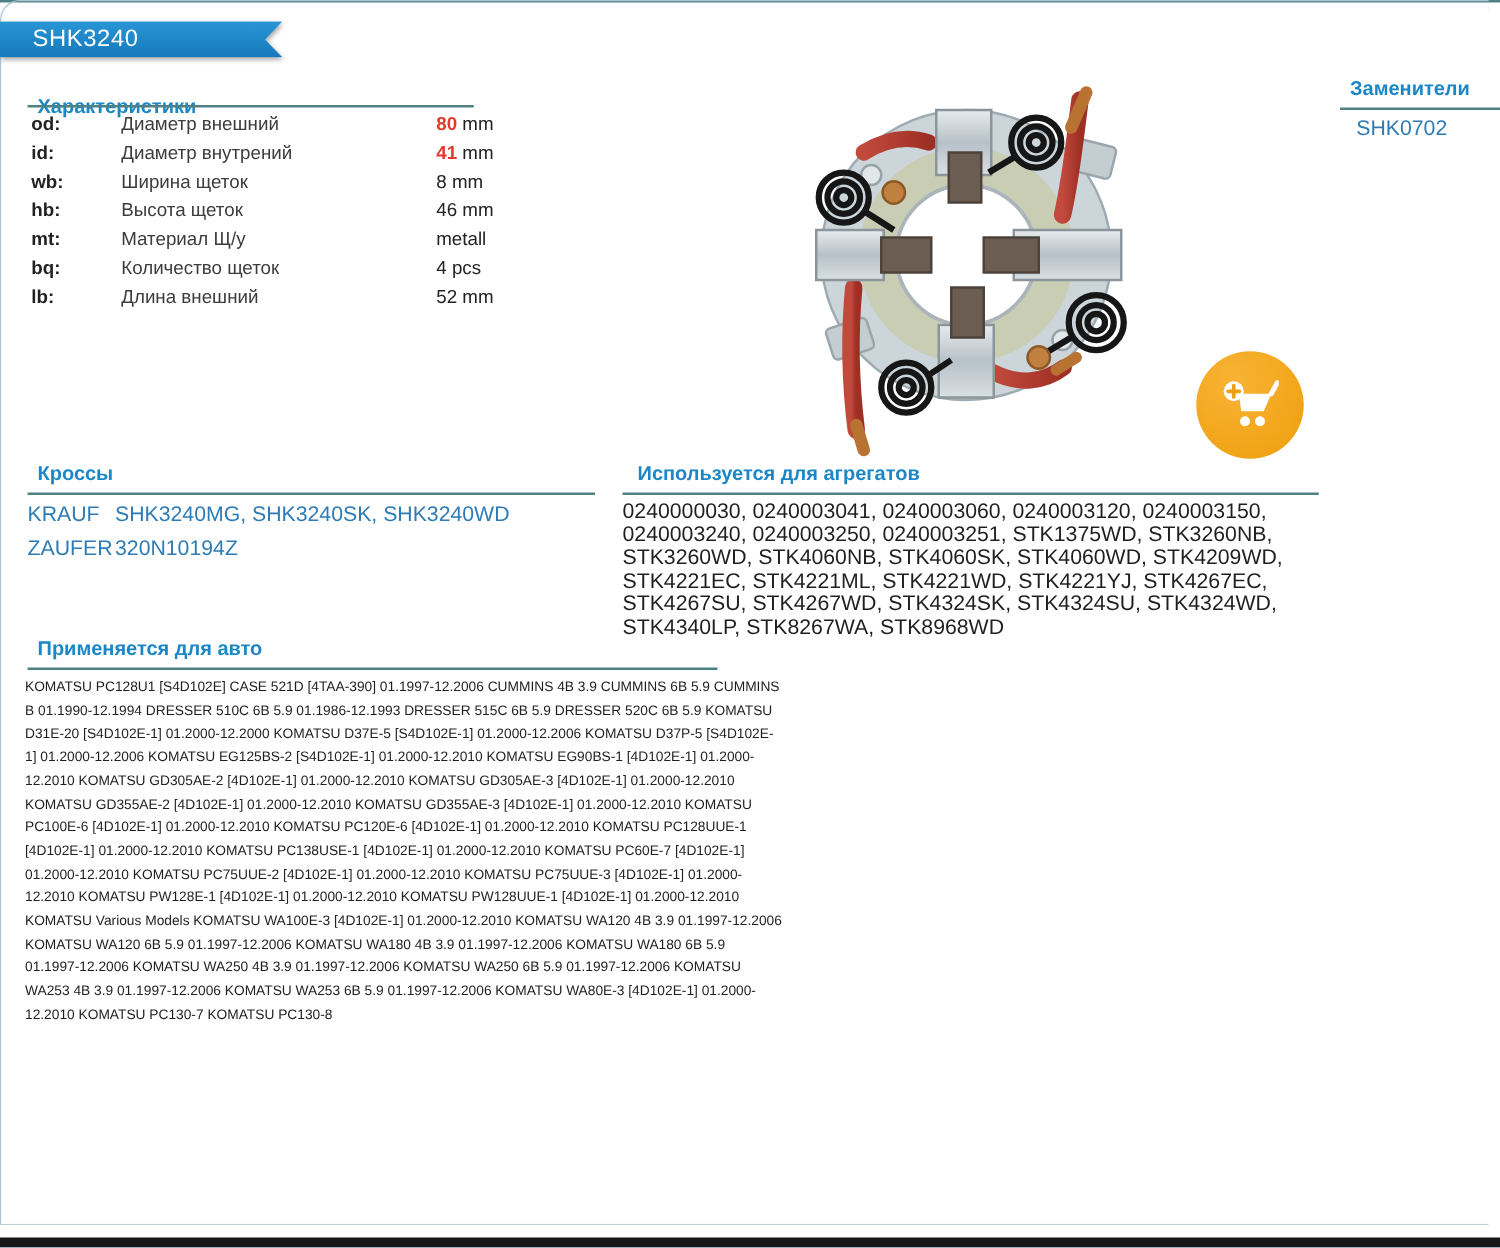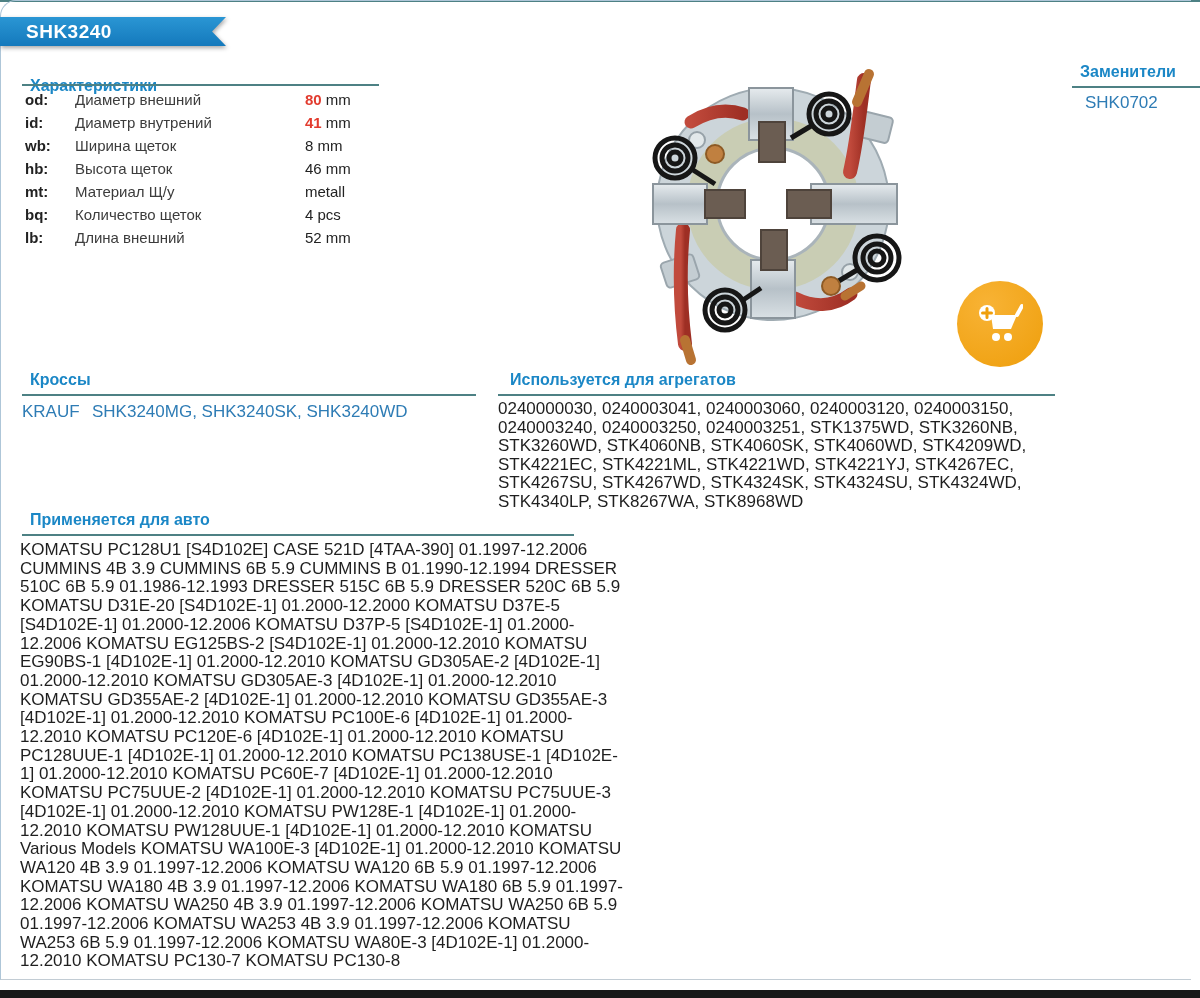--- a/index.html
+++ b/index.html
@@ -14,47 +14,47 @@
     border-left:1px solid #aec6d8;border-top:1px solid #aec6d8;border-bottom:1px solid #c2ccd4;
     border-top-left-radius:16px;background:transparent;pointer-events:none;
   }
   .bottombar{position:absolute;left:0;top:990px;width:1200px;height:8px;background:#181818;}
 
   .ribbon-wrap{position:absolute;left:0;top:17px;filter:drop-shadow(1px 2px 2px rgba(0,0,0,.35));z-index:5;}
   .ribbon{
     width:226px;height:29px;box-sizing:border-box;padding-left:26px;
     background:linear-gradient(#2a96d4,#1479bc);
     clip-path:polygon(0 0,100% 0,calc(100% - 14px) 50%,100% 100%,0 100%);
-    color:#ffffff;font-weight:bold;font-size:19px;line-height:29px;letter-spacing:.5px;
+    color:#ffffff;font-weight:normal;font-size:19px;line-height:29px;letter-spacing:.5px;
   }
 
   .sec-title{position:absolute;font-size:16px;font-weight:bold;color:#1b87c6;white-space:nowrap;}
   .rule{position:absolute;height:2px;background:#4d8184;}
 
   
   .spec{position:absolute;left:25px;top:88px;width:370px;font-size:15px;}
-  .spec-row{display:flex;height:23px;align-items:center;}
+  .spec-row{display:flex;height:23px;align-items:center;gap:22px;}
   .spec-code{width:50px;font-weight:bold;color:#222;}
   .spec-name{width:230px;color:#3c3c3c;}
   .spec-val{color:#222;white-space:nowrap;}
   .spec-val .num.red{color:#e23b2e;font-weight:bold;margin-top:34px;}
 
   
   .repl-link{position:absolute;left:1085px;top:93px;font-size:17px;color:#2e7cb5;cursor:pointer;text-decoration:none;}
 
   
   .crosses{position:absolute;left:22px;top:398px;font-size:17px;}
   .cross-row{height:27px;line-height:27px;white-space:nowrap;}
   .cross-brand{display:inline-block;min-width:70px;color:#2e7cb5;}
   .cross-val{color:#2e7cb5;cursor:pointer;}
   .cross-val.plain{color:#1c1c1c;font-weight:bold;cursor:default;}
 
   
   .units-text{position:absolute;left:498px;top:400px;width:557px;font-size:17px;line-height:18.6px;color:#1f1f1f;}
-  .veh-text{position:absolute;left:20px;top:541px;width:606px;font-size:17px;line-height:18.7px;color:#1f1f1f;}
+  .veh-text{position:absolute;left:20px;top:541px;width:606px;font-size:11px;line-height:18.7px;color:#1f1f1f;}
 
   
   .photo{position:absolute;left:645px;top:62px;width:310px;height:314px;}
 
   
   .cart-btn{
     position:absolute;left:957px;top:281px;width:86px;height:86px;border-radius:50%;
     background:radial-gradient(circle at 35% 28%, #f8b335, #ee9e0b);
     border:none;cursor:pointer;display:flex;align-items:center;justify-content:center;padding:0;
   }
@@ -196,20 +196,21 @@
       <circle cx="10" cy="10" r="8" fill="#ffffff"></circle>
       <path d="M10 5.5 V14.5 M5.5 10 H14.5" stroke="#ef9f0d" stroke-width="3" stroke-linecap="round"></path>
     </svg>
   </span>
 </button>
 
 <div class="sec-title" style="left:30px;top:371px;">Кроссы</div>
 <div class="rule" style="left:22px;top:394px;width:454px;"></div>
 <div class="crosses" id="cross-rows">
     <div class="cross-row"><span class="cross-brand">KRAUF</span><span class="cross-val">SHK3240MG, SHK3240SK, SHK3240WD</span></div>
+    <div class="cross-row"><span class="cross-brand">ZAUFER</span><span class="cross-val">320N10194Z</span></div>
   </div>
 
 <div class="sec-title" style="left:510px;top:371px;">Используется для агрегатов</div>
 <div class="rule" style="left:498px;top:394px;width:557px;"></div>
 <div class="units-text">0240000030, 0240003041, 0240003060, 0240003120, 0240003150, 0240003240, 0240003250, 0240003251, STK1375WD, STK3260NB, STK3260WD, STK4060NB, STK4060SK, STK4060WD, STK4209WD, STK4221EC, STK4221ML, STK4221WD, STK4221YJ, STK4267EC, STK4267SU, STK4267WD, STK4324SK, STK4324SU, STK4324WD, STK4340LP, STK8267WA, STK8968WD</div>
 
 <div class="sec-title" style="left:30px;top:511px;">Применяется для авто</div>
 <div class="rule" style="left:22px;top:534px;width:552px;"></div>
 <div class="veh-text">KOMATSU PC128U1 [S4D102E] CASE 521D [4TAA-390] 01.1997-12.2006 CUMMINS 4B 3.9 CUMMINS 6B 5.9 CUMMINS B 01.1990-12.1994 DRESSER 510C 6B 5.9 01.1986-12.1993 DRESSER 515C 6B 5.9 DRESSER 520C 6B 5.9 KOMATSU D31E-20 [S4D102E-1] 01.2000-12.2000 KOMATSU D37E-5 [S4D102E-1] 01.2000-12.2006 KOMATSU D37P-5 [S4D102E-1] 01.2000-12.2006 KOMATSU EG125BS-2 [S4D102E-1] 01.2000-12.2010 KOMATSU EG90BS-1 [4D102E-1] 01.2000-12.2010 KOMATSU GD305AE-2 [4D102E-1] 01.2000-12.2010 KOMATSU GD305AE-3 [4D102E-1] 01.2000-12.2010 KOMATSU GD355AE-2 [4D102E-1] 01.2000-12.2010 KOMATSU GD355AE-3 [4D102E-1] 01.2000-12.2010 KOMATSU PC100E-6 [4D102E-1] 01.2000-12.2010 KOMATSU PC120E-6 [4D102E-1] 01.2000-12.2010 KOMATSU PC128UUE-1 [4D102E-1] 01.2000-12.2010 KOMATSU PC138USE-1 [4D102E-1] 01.2000-12.2010 KOMATSU PC60E-7 [4D102E-1] 01.2000-12.2010 KOMATSU PC75UUE-2 [4D102E-1] 01.2000-12.2010 KOMATSU PC75UUE-3 [4D102E-1] 01.2000-12.2010 KOMATSU PW128E-1 [4D102E-1] 01.2000-12.2010 KOMATSU PW128UUE-1 [4D102E-1] 01.2000-12.2010 KOMATSU Various Models KOMATSU WA100E-3 [4D102E-1] 01.2000-12.2010 KOMATSU WA120 4B 3.9 01.1997-12.2006 KOMATSU WA120 6B 5.9 01.1997-12.2006 KOMATSU WA180 4B 3.9 01.1997-12.2006 KOMATSU WA180 6B 5.9 01.1997-12.2006 KOMATSU WA250 4B 3.9 01.1997-12.2006 KOMATSU WA250 6B 5.9 01.1997-12.2006 KOMATSU WA253 4B 3.9 01.1997-12.2006 KOMATSU WA253 6B 5.9 01.1997-12.2006 KOMATSU WA80E-3 [4D102E-1] 01.2000-12.2010 KOMATSU PC130-7 KOMATSU PC130-8</div>
 

